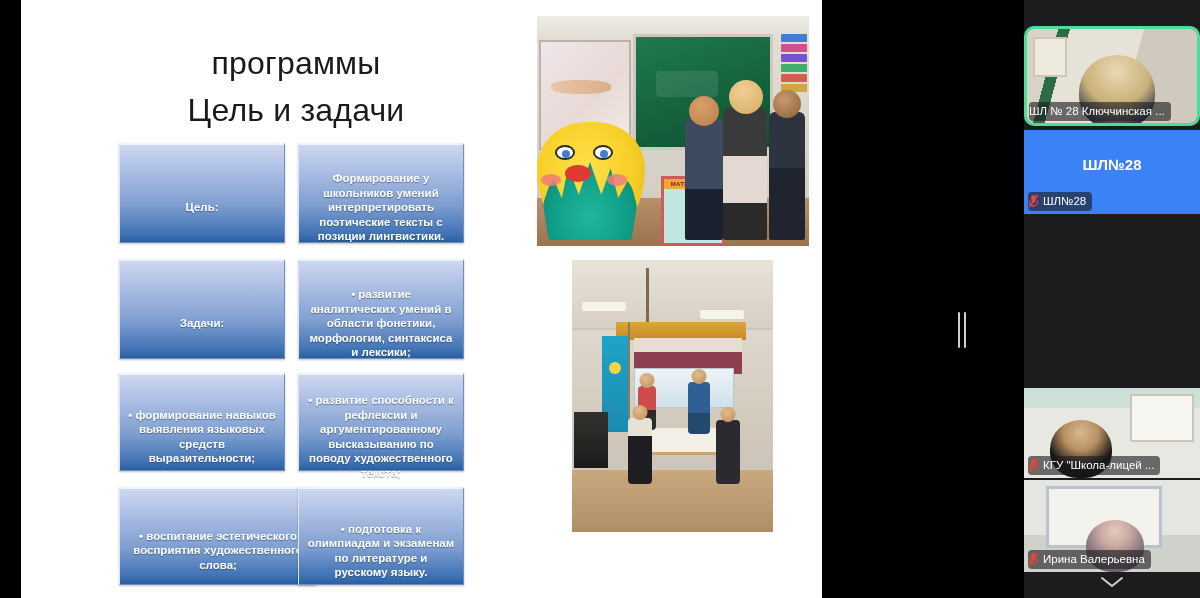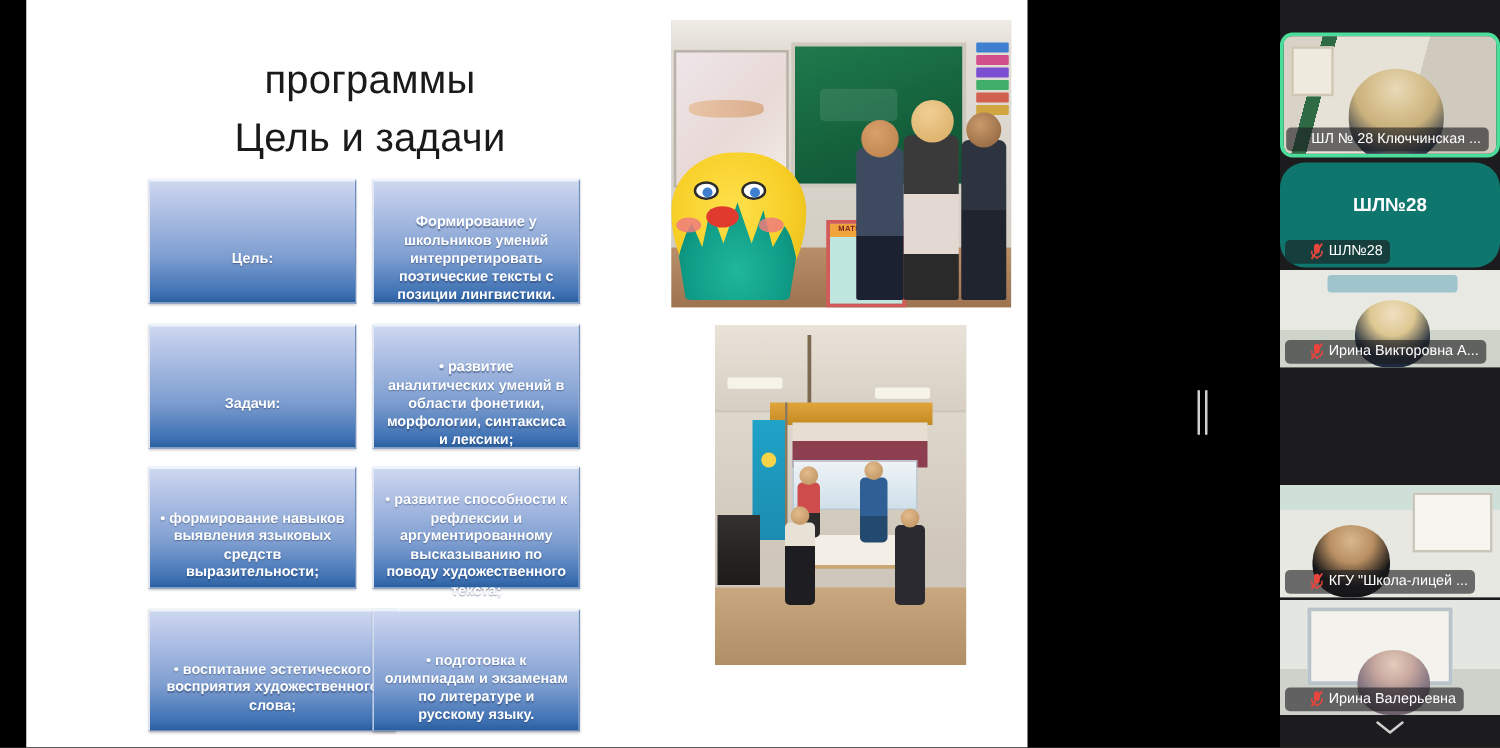--- a/index.html
+++ b/index.html
@@ -159,33 +159,33 @@
   #splitter i { display:block; width:2px; height:36px; background:#cfcfcf; border-radius:1px; }
 
   
   #filmstrip { position:absolute; left:1024px; top:0; width:176px; height:598px;
       background:#1c1c1e; overflow:hidden; }
   .tile { position:absolute; left:0; width:176px; overflow:hidden; }
   .tile .feed { position:absolute; inset:0; }
   .name-chip {
       position:absolute; left:4px; bottom:3px; max-width:168px;
       display:flex; align-items:center; gap:4px;
-      padding:1px 6px 2px 20px; border-radius:4px;
+      padding:1px 6px 2px 0; border-radius:4px;
       background:rgba(28,28,30,.62); color:#fff;
       font-size:11.5px; line-height:16px; white-space:nowrap; overflow:hidden;
   }
   .name-chip .nm { overflow:hidden; text-overflow:ellipsis; }
   .mic-muted { position:relative; width:11px; height:14px; flex:0 0 11px; }
   .mic-muted svg { display:block; }
 
   
   #tile-1 { top:26px; height:100px; border:3px solid #4ade9a; border-radius:10px; }
   #tile-1 .name-chip { left:2px; bottom:2px; }
   
-  #tile-2 { top:130px; height:84px; background:#0f766e;border-radius:20px; }
+  #tile-2 { top:130px; height:84px; background:#3b82f6; }
   #tile-2 .noname { position:absolute; left:0; right:0; top:26px; text-align:center;
       color:#fff; font-size:15px; font-weight:700; }
   
   #tile-3 { top:216px; height:78px; }
   #tile-4 { top:296px; height:90px; }
   #tile-5 { top:388px; height:90px; }
   #tile-6 { top:480px; height:92px; }
 
   
   .cam-a { background:linear-gradient(160deg,#cfd9d2 0%,#b9c7bd 40%,#8e9d93 100%); }
@@ -367,38 +367,20 @@
             <rect x="3.2" y="1" width="4.6" height="7.6" rx="2.3" fill="#e8453c"></rect>
             <path d="M1.4 6.6v1.1a4.1 4.1 0 0 0 8.2 0V6.6" stroke="#e8453c" stroke-width="1.2" fill="none"></path>
             <line x1="5.5" y1="11.4" x2="5.5" y2="13.2" stroke="#e8453c" stroke-width="1.2"></line>
             <line x1="1.2" y1="13.2" x2="9.8" y2="0.8" stroke="#e8453c" stroke-width="1.5"></line>
           </svg>
         </span>
         <span class="nm">ШЛ№28</span>
       </div>
     </div>
 
-    <div class="tile" id="tile-3">
-      <div class="feed cam-b">
-        <div id="t3bg"></div>
-          <div id="t3board"></div>
-        <div class="person" id="t3p"></div>
-      </div>
-      <div class="name-chip">
-        <span class="mic-muted">
-          <svg width="11" height="14" viewBox="0 0 11 14">
-            <rect x="3.2" y="1" width="4.6" height="7.6" rx="2.3" fill="#e8453c"></rect>
-            <path d="M1.4 6.6v1.1a4.1 4.1 0 0 0 8.2 0V6.6" stroke="#e8453c" stroke-width="1.2" fill="none"></path>
-            <line x1="5.5" y1="11.4" x2="5.5" y2="13.2" stroke="#e8453c" stroke-width="1.2"></line>
-            <line x1="1.2" y1="13.2" x2="9.8" y2="0.8" stroke="#e8453c" stroke-width="1.5"></line>
-          </svg>
-        </span>
-        <span class="nm">Ирина Викторовна А...</span>
-      </div>
-    </div>
 
 
     <div class="tile" id="tile-5">
       <div class="feed cam-d">
         <div id="t5bg"></div>
           <div id="t5wb"></div>
         <div class="person" id="t5p"></div>
       </div>
       <div class="name-chip">
         <span class="mic-muted">

